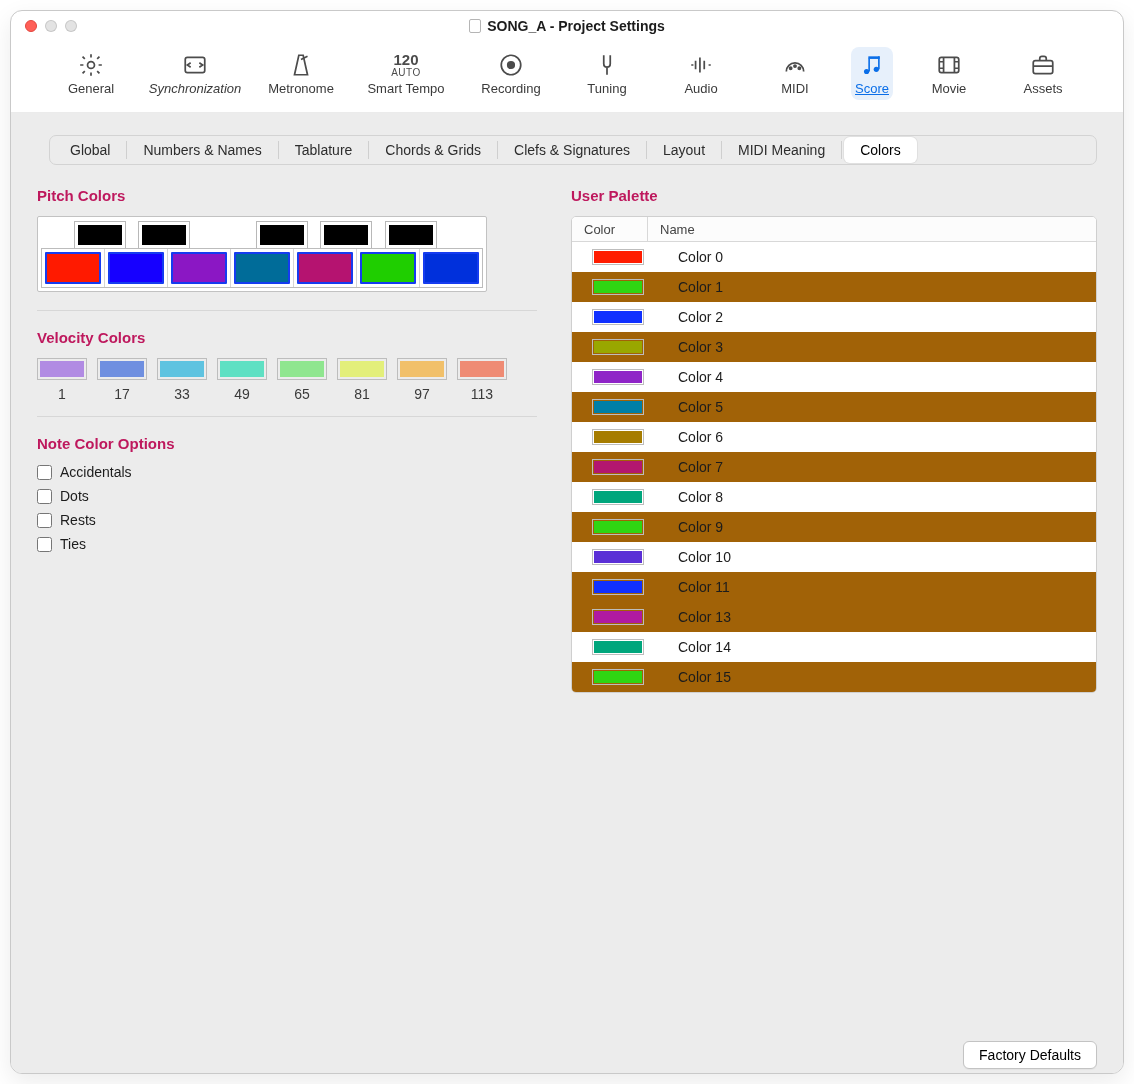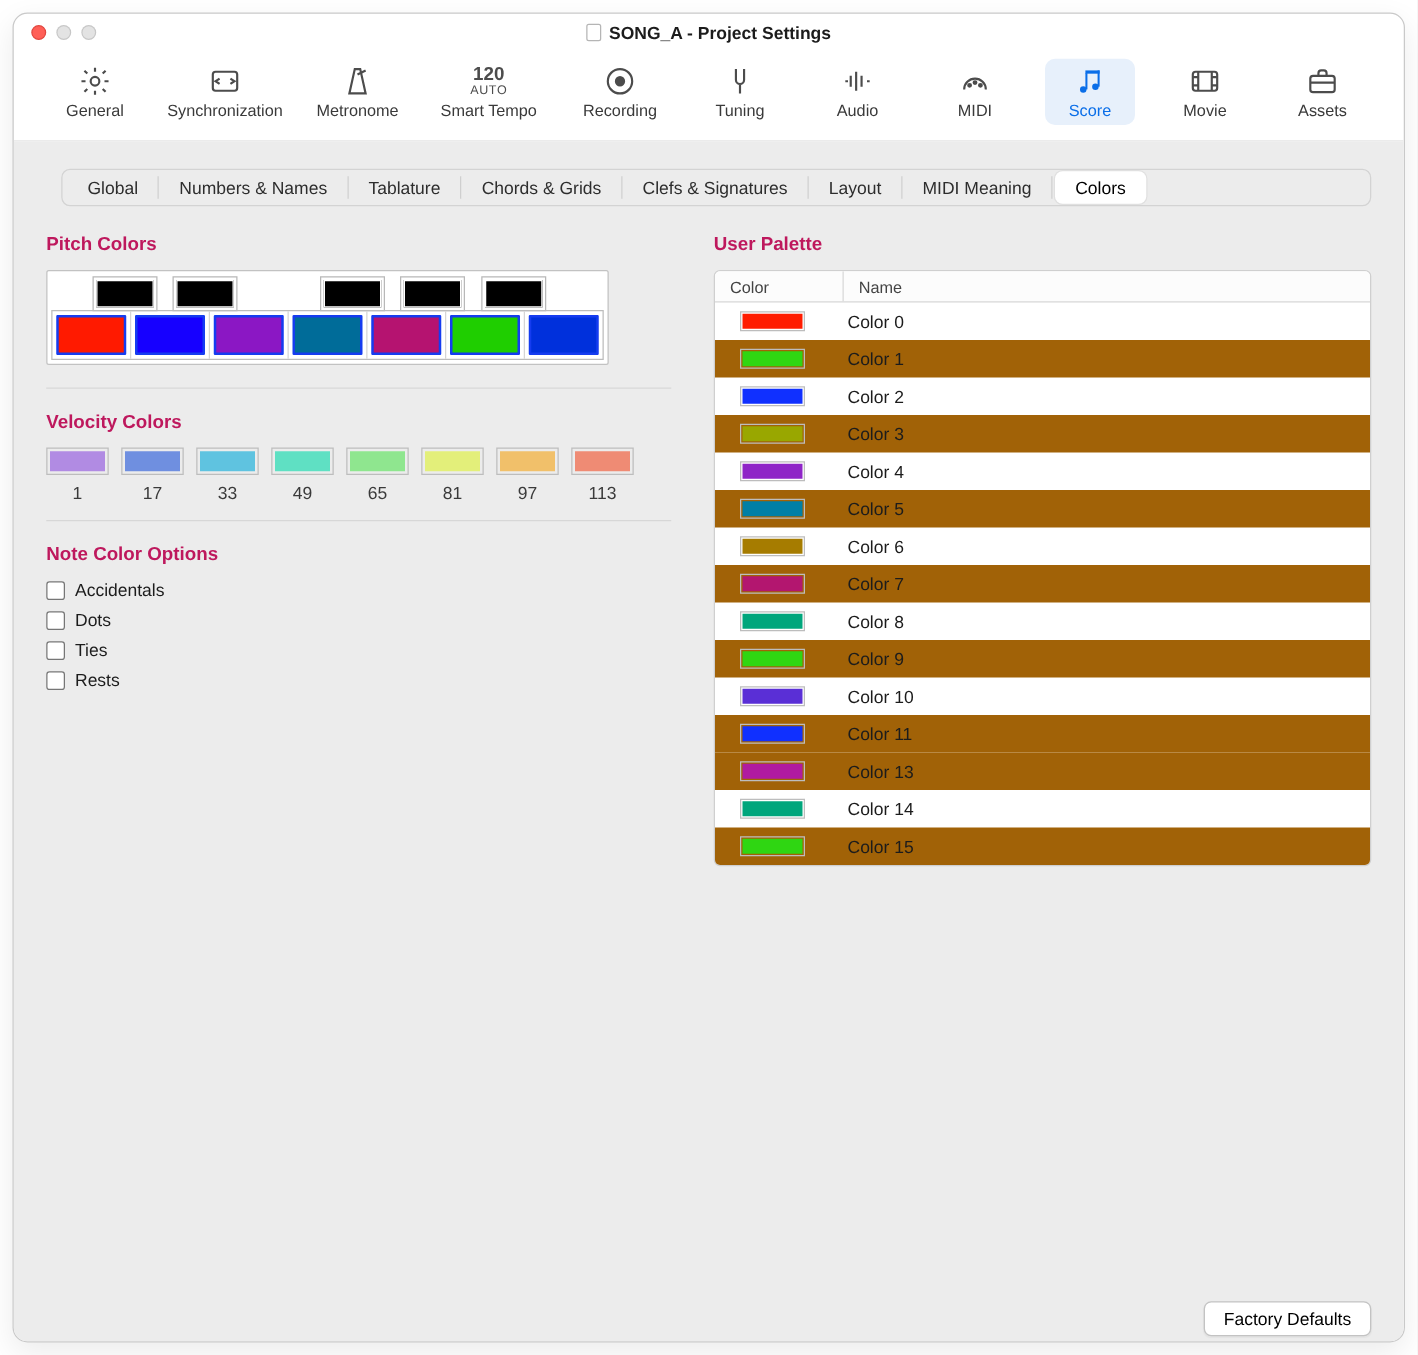--- a/index.html
+++ b/index.html
@@ -61,21 +61,21 @@
   }
   .tool {
     display: flex; flex-direction: column; align-items: center;
     gap: 2px;
     width: 76px;
     padding: 4px 2px;
     color: #3a3a3a;
     cursor: default;
     border-radius: 8px;
   }
-  .tool.sync { width: 96px; }
+  .tool.sync { width: 96px; font-style: italic; }
   .tool.metro { width: 80px; }
   .tool.tempo { width: 94px; }
   .tool.rec   { width: 80px; }
   .tool.active { background: #e7f0fb; color: #0a6ee8; }
   .tool .lbl { font-size: 13px; }
   .icon-slot {
     width: 40px; height: 28px; display:flex; align-items:center; justify-content:center;
     color:#4c4c4c;
   }
   .tool.active .icon-slot { color:#0a6ee8; }
@@ -197,21 +197,21 @@
     border-radius: 5px;
     background: #ffffff;
     overflow: hidden;
     margin-top: 4px;
   }
   .palette-head {
     display: flex; height: 25px; border-bottom: 1px solid #d8d8d8;
     background: #fcfcfc;
     font-size: 13px; color: #444;
   }
-  .ph-color { width: 103px; padding-left: 12px; display:flex; align-items:center; border-right: 1px solid #d8d8d8;}
+  .ph-color { width: 76px; padding-left: 12px; display:flex; align-items:center; border-right: 1px solid #d8d8d8;}
   .ph-name { flex:1; padding-left: 12px; display:flex; align-items:center; }
   .prow {
     display:flex; height: 30px; align-items:center;
   }
   .prow.alt { background: #a16207; }
   .pc-swatch-cell { width: 92px; display:flex; align-items:center; justify-content:center; }
   .pc-swatch {
     width: 52px; height: 16px; border: 1px solid #bdbdbd; padding:1px;
   }
   .pc-swatch-inner { width:100%; height:100%; }
@@ -318,21 +318,21 @@
         <svg width="26" height="26" viewBox="0 0 24 24" fill="none" stroke="currentColor" stroke-width="1.6">
           <path d="M4 18a8 8 0 0116 0"></path>
             <circle cx="8" cy="15" r="1" fill="currentColor"></circle>
             <circle cx="12" cy="13" r="1" fill="currentColor"></circle>
             <circle cx="16" cy="15" r="1" fill="currentColor"></circle>
         </svg>
       </span>
       <span class="lbl">MIDI</span>
     </div>
 
-    <div class="tool active" style="width:72px;">
+    <div class="tool active" style="width:42px;text-decoration:underline;">
       <span class="icon-slot">
         <svg width="28" height="26" viewBox="0 0 24 24" fill="currentColor">
           <circle cx="7" cy="18" r="2.4"></circle>
             <rect x="8.6" y="6" width="1.5" height="12"></rect>
           <circle cx="16" cy="16" r="2.4"></circle>
             <rect x="17.6" y="4" width="1.5" height="12"></rect>
           <rect x="8.6" y="4" width="10.5" height="2.4"></rect>
         </svg>
       </span>
       <span class="lbl">Score</span>
@@ -489,25 +489,25 @@
             <label class="opt">
               <input type="checkbox" style="">
               <span>Accidentals</span>
             </label>
             <label class="opt">
               <input type="checkbox" style="">
               <span>Dots</span>
             </label>
             <label class="opt">
               <input type="checkbox" style="">
-              <span>Ties</span>
+              <span>Rests</span>
             </label>
             <label class="opt">
               <input type="checkbox" style="">
-              <span>Rests</span>
+              <span>Ties</span>
             </label>
           </div>
       </div>
 
       <div class="right">
         <h3 class="section">User Palette</h3>
         <div class="palette">
           <div class="palette-head">
             <div class="ph-color">Color</div>
             <div class="ph-name">Name</div>

